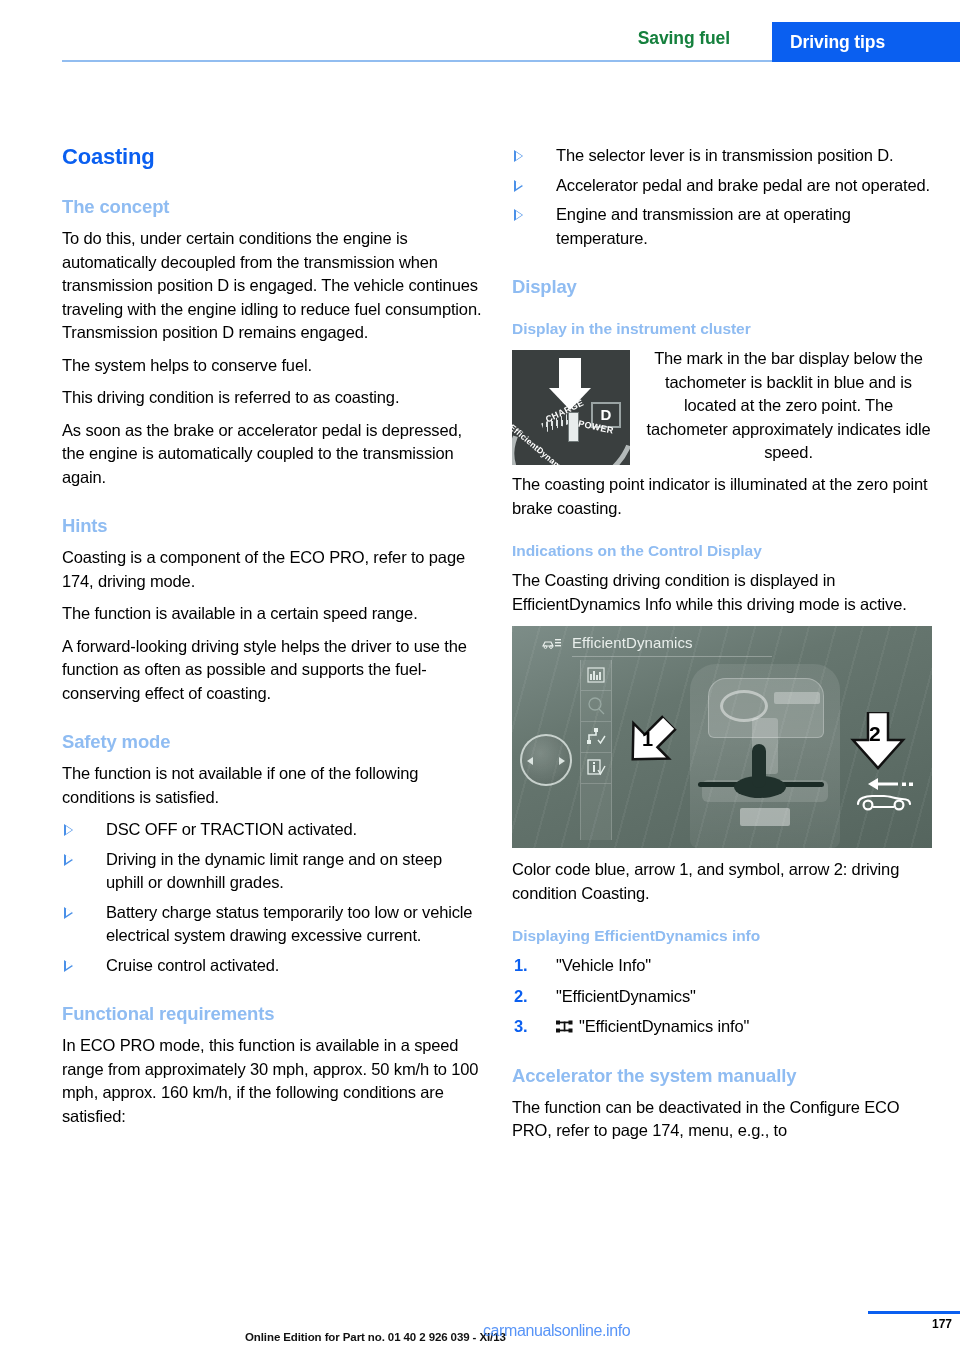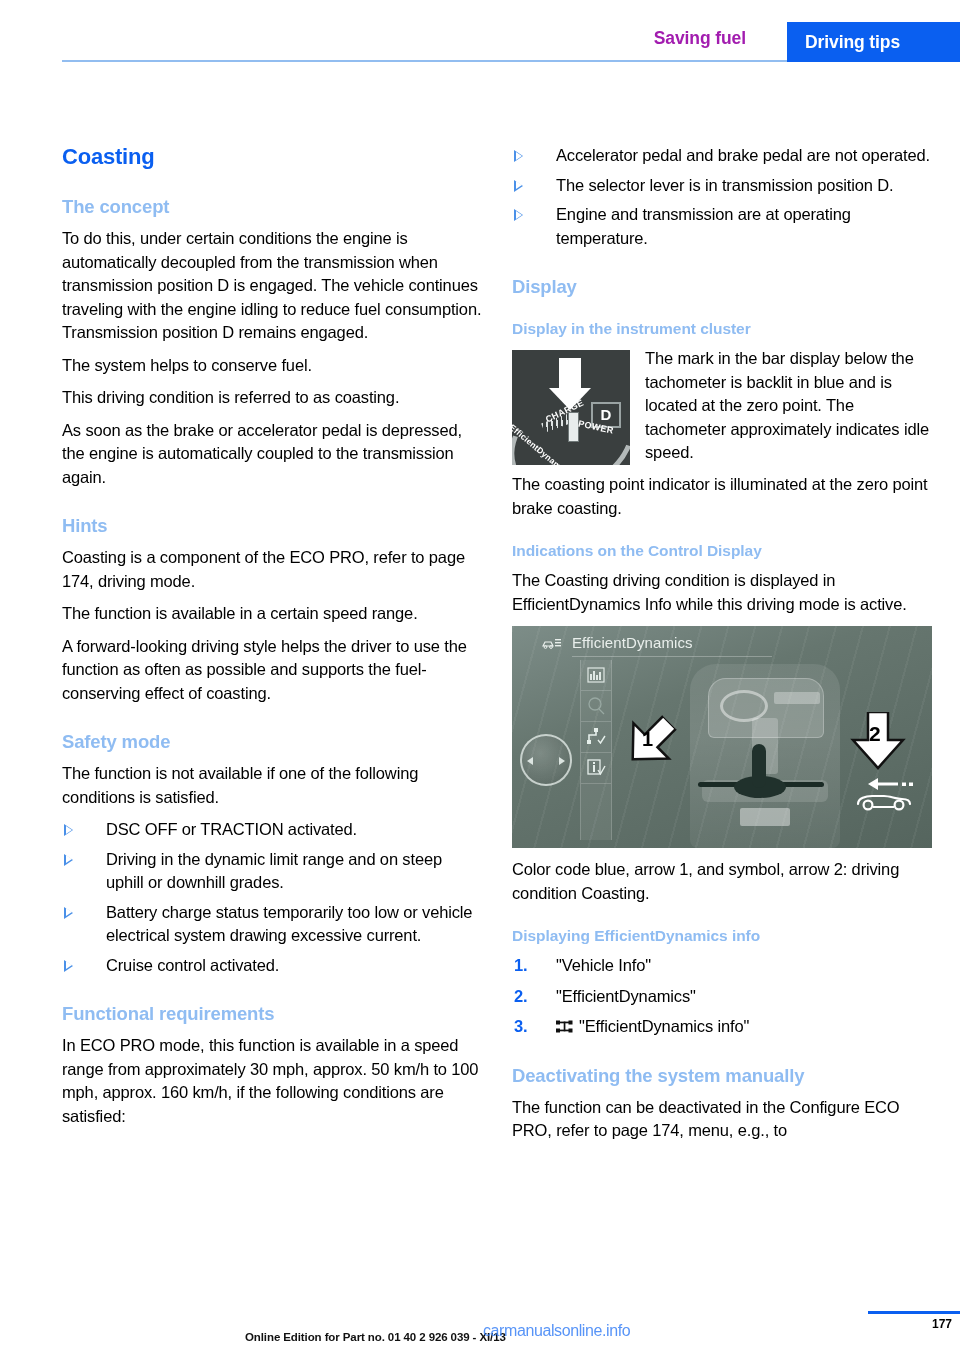--- a/index.html
+++ b/index.html
@@ -26,32 +26,32 @@
   .header-rule {
     position: absolute;
     left: 62px;
     top: 60px;
     width: 898px;
     height: 2px;
     background: #92bdf0;
   }
   .header-chapter {
     position: absolute;
-    right: 214px;
+    right: 230px;
     top: 28px;
     font-size: 17.5px;
     font-weight: bold;
-    color: #a21caf;
+    color: #15803d;
     letter-spacing: -0.1px;
   }
   .header-tab {
     position: absolute;
     right: 0;
     top: 22px;
-    width: 173px;
+    width: 188px;
     height: 40px;
     background: #0a5ff0;
   }
   .header-tab-label {
     position: absolute;
     left: 18px;
     top: 10px;
     font-size: 17.5px;
     font-weight: bold;
     color: #ffffff;
@@ -183,20 +183,21 @@
     height: 115px;
     background: #3a3f3f;
     overflow: hidden;
   }
   .cluster-caption {
     margin: 0;
     padding-left: 133px;
     font-size: 16.5px;
     line-height: 23.5px;
     letter-spacing: -0.15px;
+    text-align: center;
   }
   .ic-arc {
     position: absolute;
     left: -6px;
     top: 42px;
     width: 122px;
     height: 88px;
     border: 5px solid #c9cfcf;
     border-radius: 50%;
     border-right-color: transparent;
@@ -572,22 +573,22 @@
     <li><span class="tri"></span><span>Cruise control activated.</span></li>
   </ul>
 
   <h2 class="sec">Functional requirements</h2>
   <p class="body tight">In ECO PRO mode, this function is available in a speed range from approximately 30 mph, approx. 50 km/h to 100 mph, approx. 160 km/h, if the following conditions are satisfied:</p>
 </div>
 
 <div class="col col-right">
 
   <ul class="blist">
+    <li><span class="tri"></span><span>The selector lever is in transmission position D.</span></li>
     <li><span class="tri"></span><span>Accelerator pedal and brake pedal are not operated.</span></li>
-    <li><span class="tri"></span><span>The selector lever is in transmission position D.</span></li>
     <li><span class="tri"></span><span>Engine and transmission are at operating temperature.</span></li>
   </ul>
 
   <h2 class="sec">Display</h2>
 
   <h3 class="subsec">Display in the instrument cluster</h3>
 
   <div class="cluster-wrap">
     <div class="cluster-img">
       <div class="ic-arc"></div>
@@ -720,20 +721,20 @@
           <rect x="12.5" y="1.5" width="4" height="4" fill="#111"></rect>
           <rect x="12.5" y="9.5" width="4" height="4" fill="#111"></rect>
           <rect x="3.5" y="2.6" width="10" height="1.7" fill="#111"></rect>
           <rect x="3.5" y="10.6" width="10" height="1.7" fill="#111"></rect>
           <rect x="7.7" y="2.6" width="1.7" height="9.7" fill="#111"></rect>
         </svg>
       </span><span>"EfficientDynamics info"</span>
     </li>
   </ol>
 
-  <h2 class="sec">Deactivating the system manually</h2>
+  <h2 class="sec">Accelerator the system manually</h2>
   <p class="body tight"><span>The function can be deactivated in the Configure ECO PRO, refer to page </span><span class="pageref">174</span><span>, menu, e.g., to</span></p>
 </div>
 
 <div class="footer-rule"></div>
 <div class="footer-page">177</div>
 <div class="footer-edition">Online Edition for Part no. 01 40 2 926 039 - XI/13</div>
 <div class="watermark">carmanualsonline.info</div>
 
 </body></html>

